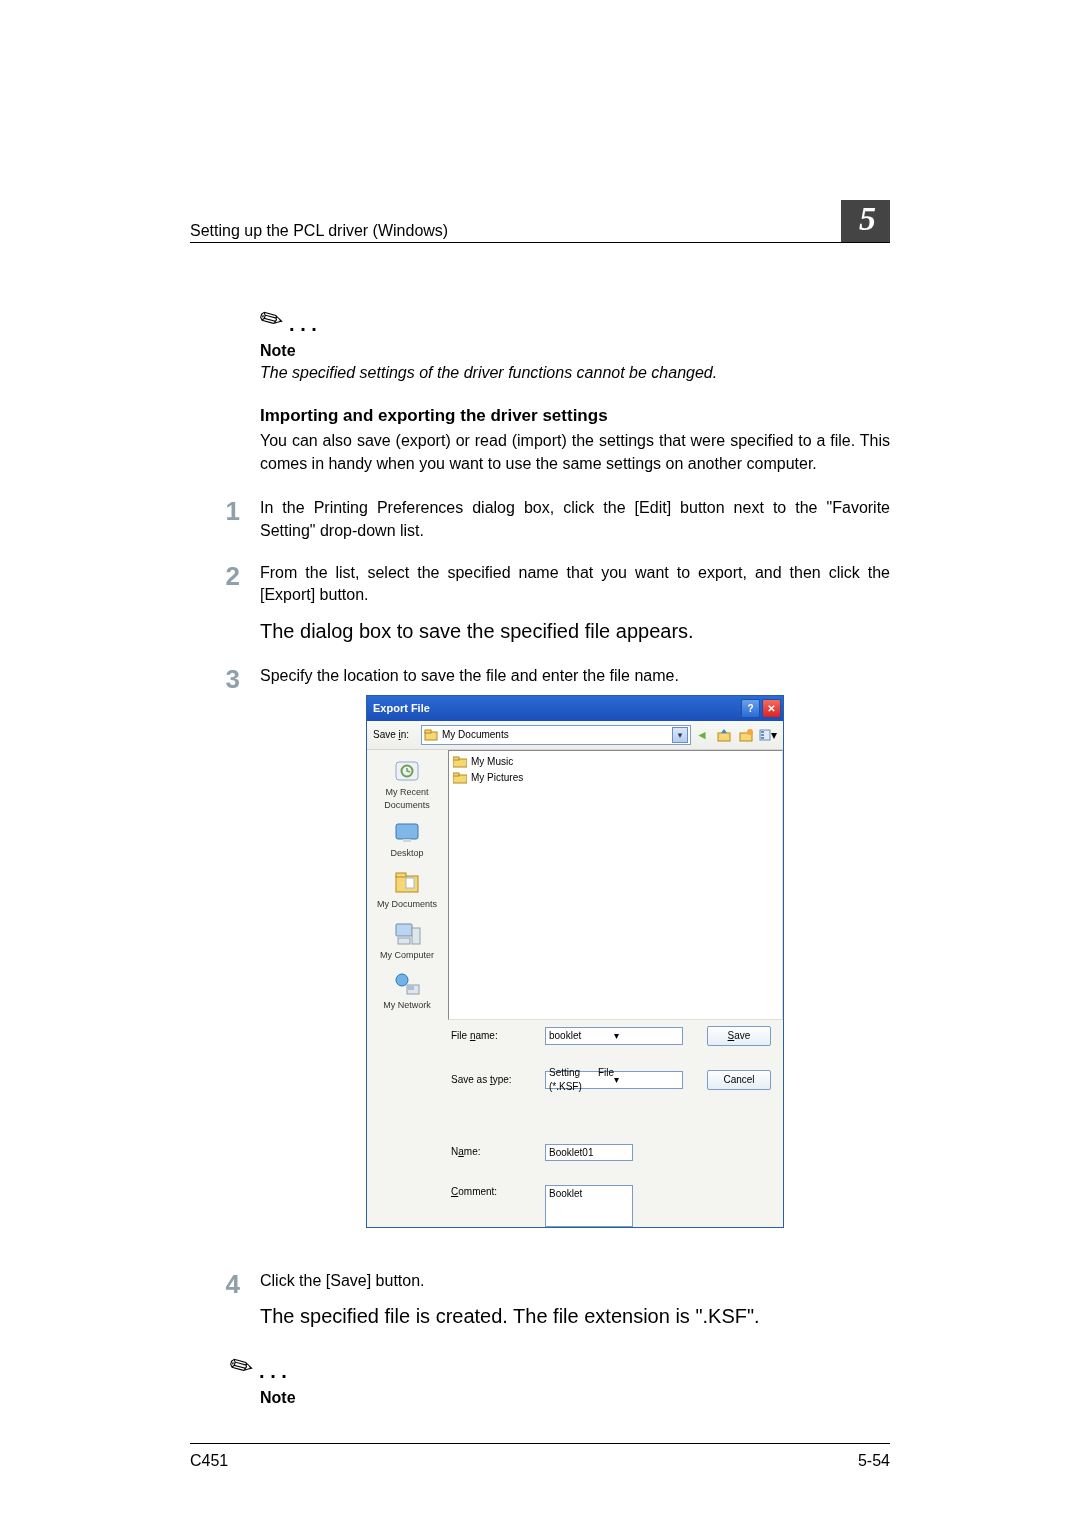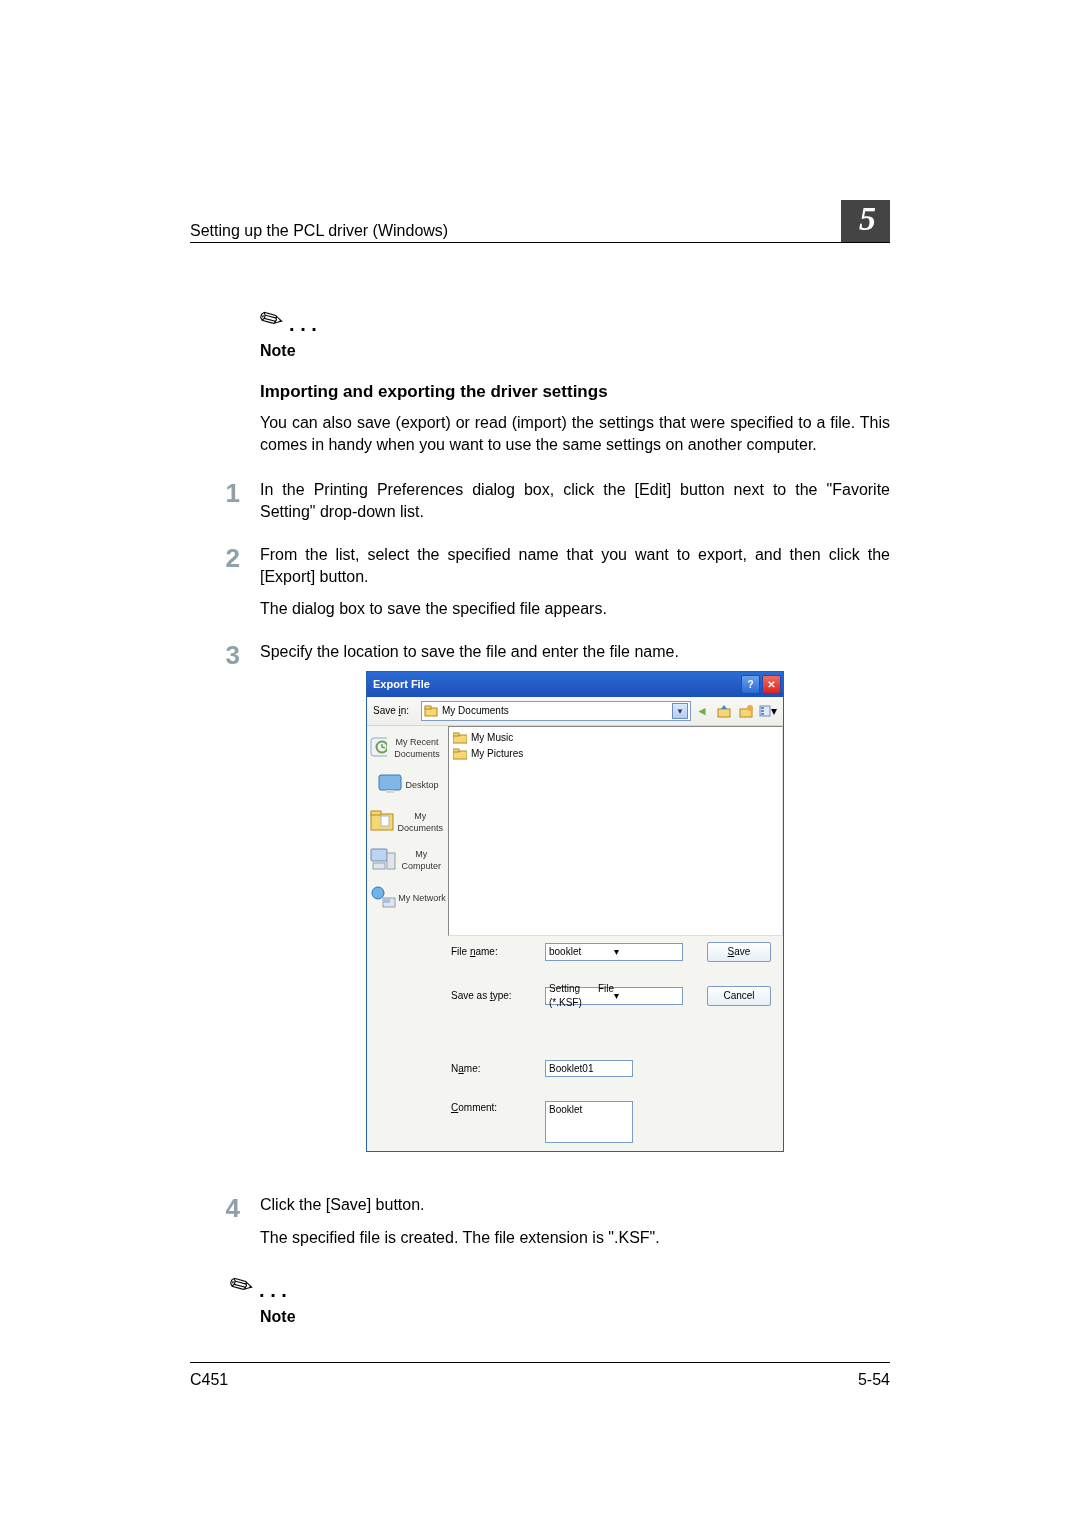--- a/index.html
+++ b/index.html
@@ -60,21 +60,21 @@
     font-style: italic;
     font-size: 16px;
     line-height: 1.4;
     margin-top: 2px;
   }
   .sect-heading {
     margin-left: 70px;
     font-weight: bold;
     font-size: 17px;
     margin-top: 20px;
-    margin-bottom: 10px;
+    margin-bottom: 4px;
   }
   .para {
     margin-left: 70px;
     font-size: 16px;
     margin-bottom: 22px;
     line-height: 1.4;
     text-align: justify;
   }
   .step {
     display: flex;
@@ -91,21 +91,21 @@
     font-family: Arial, sans-serif;
     line-height: 1.1;
   }
   .step-body {
     font-size: 16px;
     line-height: 1.4;
     flex: 1;
     text-align: justify;
   }
   .step-sub {
-    font-size: 16px;
+    font-size: 20px;
     margin-top: 10px;
   }
 
   
   .dialog {
     margin: 8px auto 22px auto;
     width: 416px;
     font-family: Tahoma, Arial, sans-serif;
     font-size: 10px;
     border: 1px solid #2b5fa5;
@@ -194,20 +194,21 @@
     width: 80px;
     border-right: 1px dotted transparent;
     display: flex;
     flex-direction: column;
     align-items: center;
     padding: 6px 0;
     gap: 6px;
   }
   .place {
     display: flex;
+    flex-direction: column;
     align-items: center;
     font-size: 9px;
     color: #333;
     text-align:center;
     padding: 2px 0;
   }
   .place svg { margin-bottom: 2px; }
 
   .filepane {
     flex: 1;
@@ -219,21 +220,21 @@
   .folder-line {
     display: flex;
     align-items: center;
     gap: 4px;
     font-size: 10px;
     margin-bottom: 2px;
   }
 
   .form-rows {
     background: #f4f4f0;
-    padding: 6px 6px 8px 84px;
+    padding: 6px 6px 0 84px;
     display: grid;
     grid-template-columns: 70px 1fr 70px;
     row-gap: 6px;
     column-gap: 6px;
     align-items: center;
     font-size: 10px;
     gap: 24px;
   }
   .form-rows input[type=text], .form-rows .combo2, .form-rows textarea {
     border: 1px solid #7a9cc6;
@@ -285,20 +286,21 @@
   <div class="header-line">
     <span class="header-title">Setting up the PCL driver (Windows)</span>
     <span class="chapter-box">5</span>
   </div>
 
   <div class="note-block">
     <div>
       <span class="hand-icon">✎</span><span class="dots"> . . .</span>
     </div>
     <div class="note-label">Note</div>
+    <div class="note-text">The specified settings of the driver functions cannot be changed.</div>
   </div>
 
   <div class="sect-heading">Importing and exporting the driver settings</div>
   <div class="para">You can also save (export) or read (import) the settings that were specified to a file. This comes in handy when you want to use the same settings on another computer.</div>
 
   <div class="step">
     <div class="step-num">1</div>
     <div class="step-body">In the Printing Preferences dialog box, click the [Edit] button next to the "Favorite Setting" drop-down list.</div>
   </div>
 

